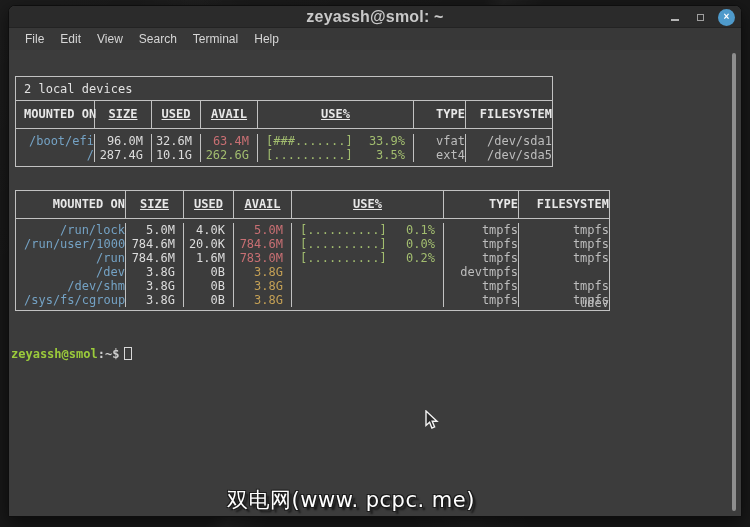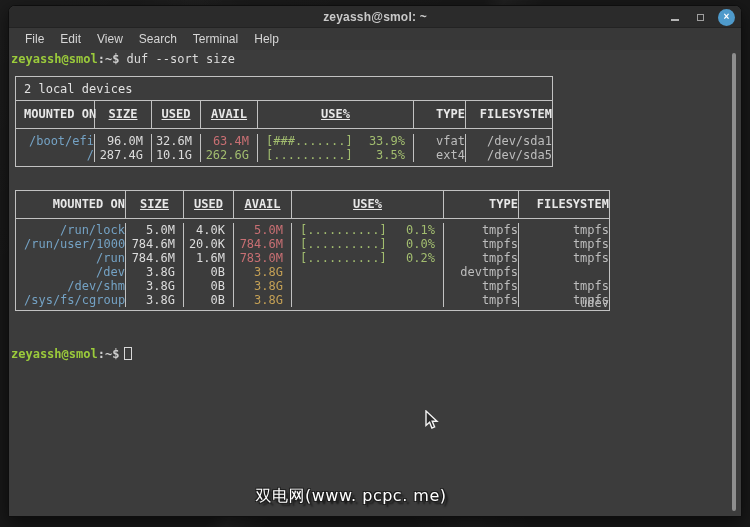--- a/index.html
+++ b/index.html
@@ -23,21 +23,21 @@
     box-shadow:0 6px 18px rgba(0,0,0,0.55);
   }
   .titlebar{
     position:relative; height:22px;
     background:var(--titlebar_bg);
     border-bottom:1px solid #232323;
     border-radius:6px 6px 0 0;
     display:flex; align-items:center; justify-content:center;
   }
   .window-title{
-    font-size:12px; font-weight:bold; color:#C9C9C9; letter-spacing:0.2px;
+    font-size:16px; font-weight:bold; color:#C9C9C9; letter-spacing:0.2px;
   }
   .tb-buttons{
     position:absolute; right:6px; top:0; height:22px;
     display:flex; align-items:center; gap:9px;
   }
   .tb-btn{
     width:17px; height:17px; display:flex; align-items:center; justify-content:center;
     cursor:default;
   }
   .glyph-min{ width:8px; height:2px; background:#B5B5B5; margin-top:6px; }
@@ -106,21 +106,21 @@
 
   
   .scrollbar{
     position:absolute; right:5px; top:3px; width:4px; height:458px;
     background:#8E8E8E; border-radius:2px;
   }
 
   
   .watermark{
     position:absolute; left:351px; top:486px; transform:translateX(-50%);
-    font-size:16px; color:#FFFFFF; white-space:nowrap;
+    font-size:21px; color:#FFFFFF; white-space:nowrap;
     font-family:"DejaVu Sans", sans-serif;
     text-shadow:
       1px 1px 0 #1d1d1d, -1px -1px 0 #1d1d1d, 1px -1px 0 #1d1d1d, -1px 1px 0 #1d1d1d,
       3px 3px 2px rgba(0,0,0,0.65);
     letter-spacing:0.5px;
   }
 
   
   .mouse{ position:absolute; left:424px; top:410px; }
 </style>
@@ -148,21 +148,20 @@
       <span class="menu-item">File</span>
       <span class="menu-item">Edit</span>
       <span class="menu-item">View</span>
       <span class="menu-item">Search</span>
       <span class="menu-item">Terminal</span>
       <span class="menu-item">Help</span>
     </div>
 
   <div class="screen">
 
-    <div class="tline" style="top:2px;"><span class="green-p bold">zeyassh@smol</span><span class="dim bold">:~$</span><span> duf --sort size</span></div>
 
     <div class="duf-table" id="table-0" style="left: 6px; top: 26px; width: 538px;">
         <div class="t-title">2 local devices</div>
         <div class="t-header">
           <div class="cell al" style="width: 79px;">MOUNTED ON</div>
           <div class="cell ac" style="width: 57px;">SIZE</div>
           <div class="cell ac" style="width: 49px;">USED</div>
           <div class="cell ac" style="width: 57px;">AVAIL</div>
           <div class="cell ac" style="width: 156px;">USE%</div>
           <div class="cell al" style="width: 52px;">TYPE</div>

